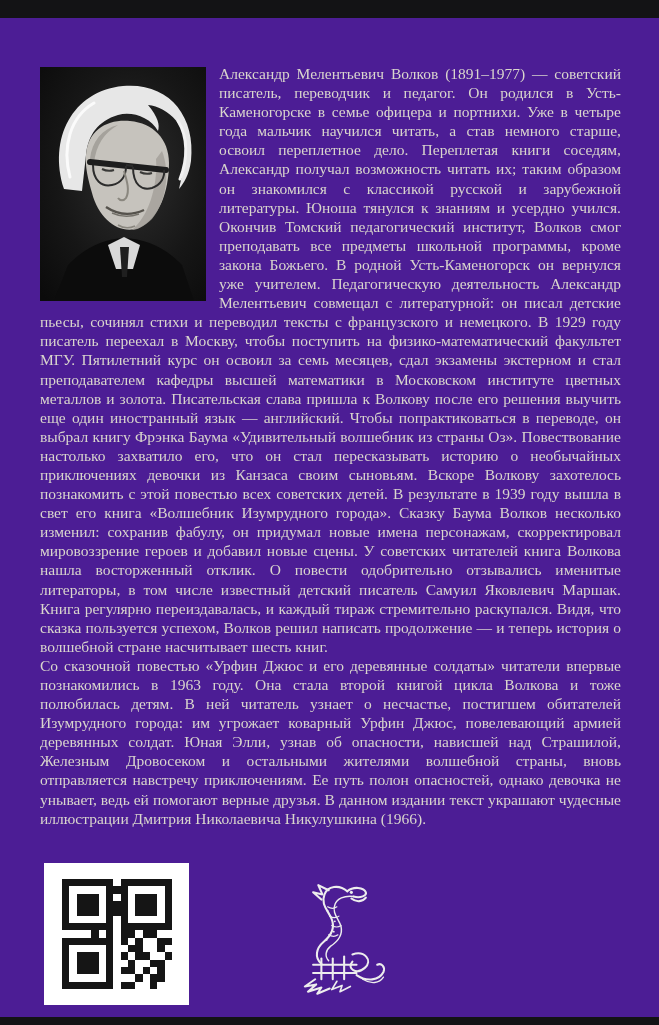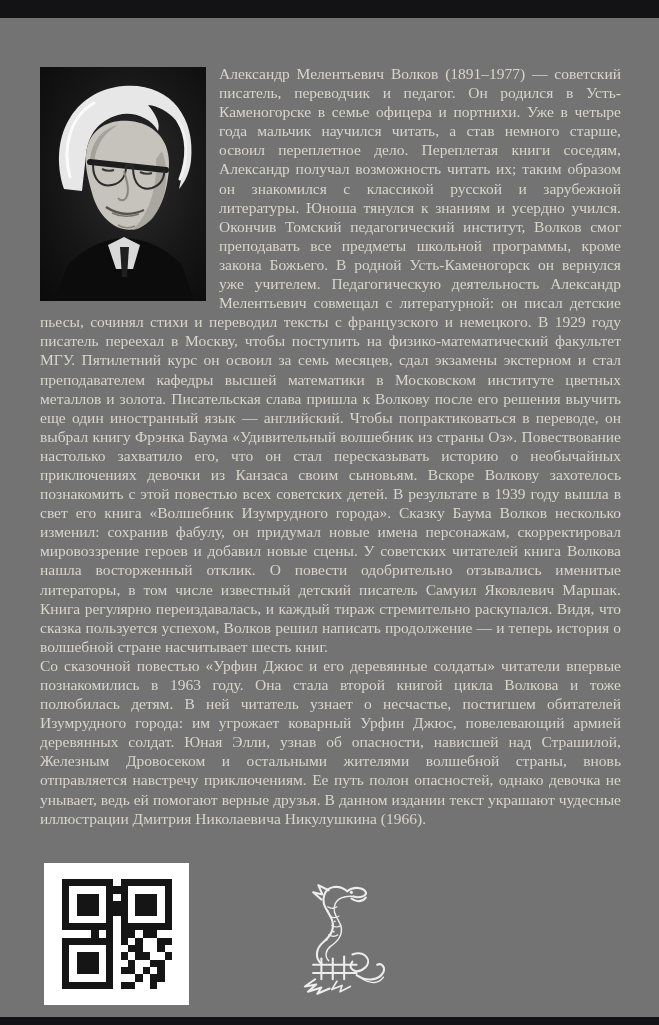--- a/index.html
+++ b/index.html
@@ -1,19 +1,19 @@
 <!DOCTYPE html>
 <html lang="ru"><head>
 <meta charset="utf-8">
 <style>
   html, body { margin:0; padding:0; background:#000; }
   .page {
     position:relative;
     width:659px; height:1025px;
-    background:#737373;
+    background:#4c1d95;
     overflow:hidden;
     font-family:"Liberation Serif", serif;
   }
   .edge-top {
     position:absolute; top:0; left:0; width:659px; height:18px;
     background:#131315;
   }
   .edge-bottom {
     position:absolute; bottom:0; left:0; width:659px; height:8px;
     background:#131315;

